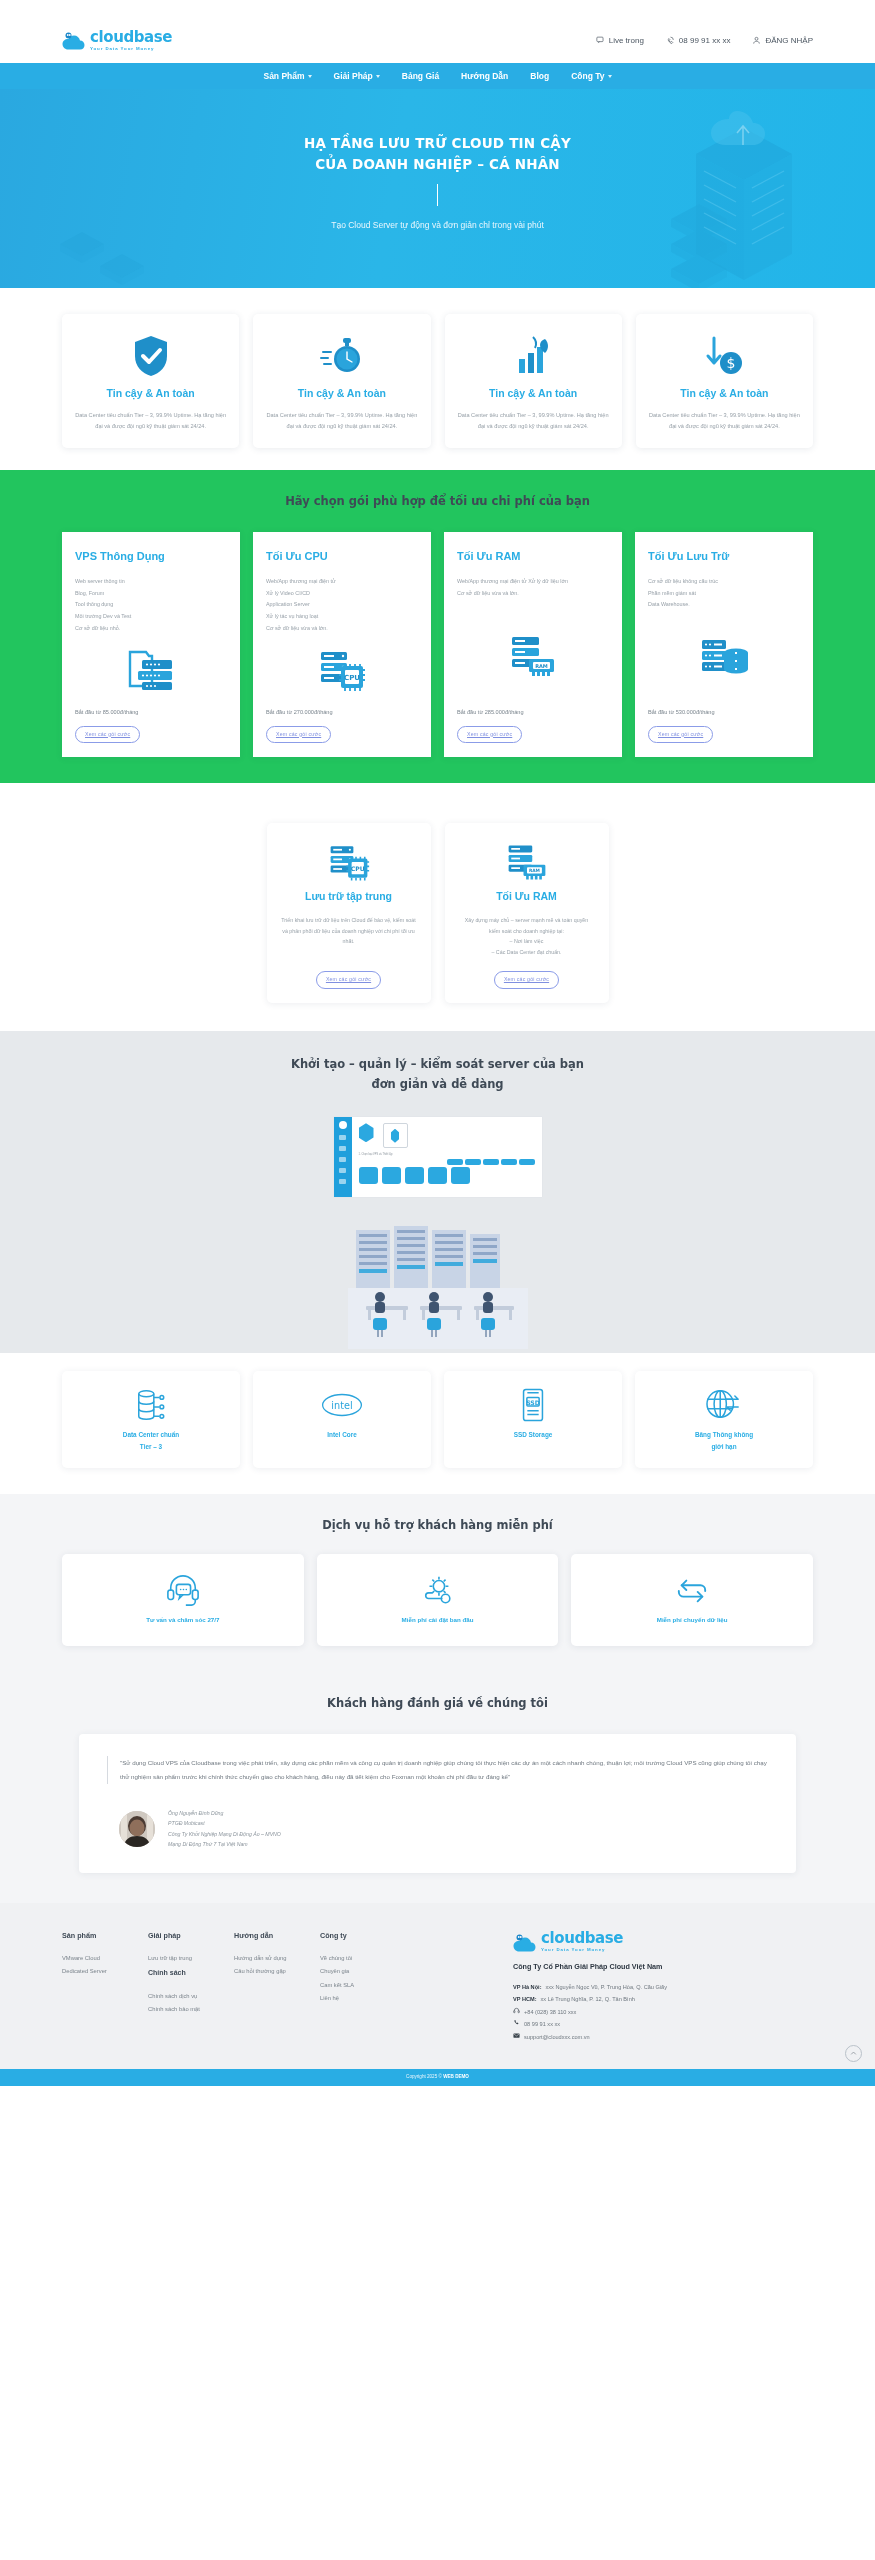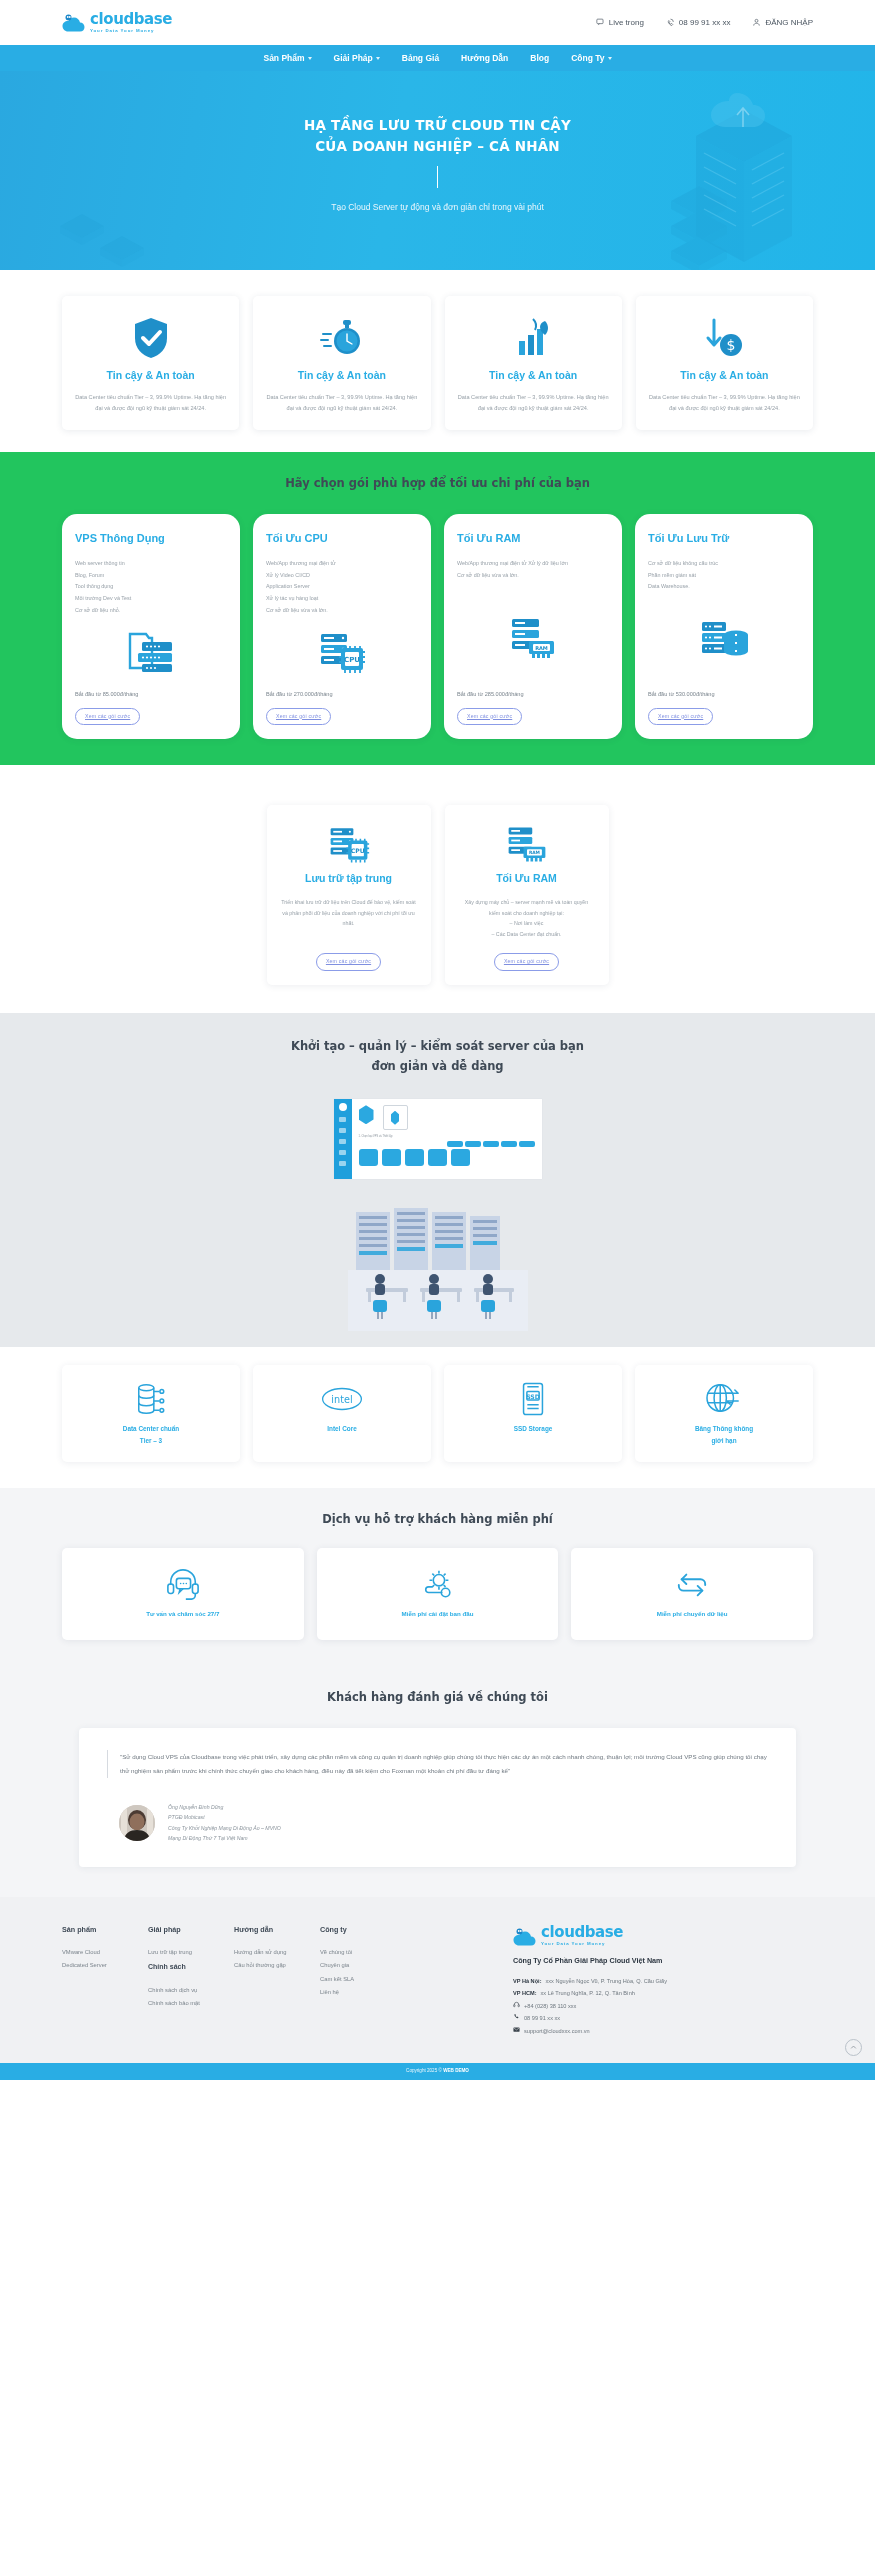--- a/index.html
+++ b/index.html
@@ -3,21 +3,21 @@
 <meta charset="utf-8">
 <title>Cloudbase</title>
 <style>
   *{box-sizing:border-box;margin:0;padding:0;}
   html,body{width:875px;}
   body{
     font-family:"Liberation Sans","DejaVu Sans",sans-serif;
     background:#ffffff;color:#3c4858;font-size:10px;line-height:1.5;
     -webkit-font-smoothing:antialiased;
   }
-  .page{width:875px;margin:0 auto;overflow:hidden;position:relative;}
+  .page{width:875px;margin:18px auto;overflow:hidden;position:relative;}
 
   
   .topbar{height:45px;background:#fff;display:flex;align-items:center;padding:0 62px;}
   .logo{display:flex;align-items:center;gap:5px;}
   .logo-mark{width:23px;height:19px;position:relative;flex:0 0 auto;}
   .logo-text{display:flex;flex-direction:column;line-height:1;}
   .logo-word{font-size:15px;font-weight:700;color:#29ade4;letter-spacing:-0.4px;font-family:"DejaVu Sans",sans-serif;}
   .logo-sub{font-size:4.4px;color:#29ade4;letter-spacing:0.9px;font-weight:700;margin-top:2px;}
   .topbar-right{margin-left:auto;display:flex;align-items:center;gap:22px;}
   .tb-item{display:flex;align-items:center;gap:4px;font-size:8px;color:#4a5560;white-space:nowrap;}
@@ -49,41 +49,41 @@
   .feat-row{display:flex;gap:14px;padding:26px 0 22px;}
   .feat-card{flex:1;background:#fff;border-radius:5px;box-shadow:0 1px 7px rgba(40,60,90,.10);
     padding:20px 13px 16px;text-align:center;min-height:128px;}
   .feat-ico{height:44px;display:flex;align-items:center;justify-content:center;margin-bottom:8px;}
   .feat-h{color:#29ade4;font-size:10.5px;font-weight:700;line-height:1.45;margin-bottom:9px;}
   .feat-p{color:#97a0a8;font-size:5.6px;line-height:1.95;}
 
   
   .price-wrap{padding:22px 0 26px;}
   .price-row{display:flex;gap:13px;margin-top:20px;}
-  .price-card{flex:1;background:#fff;border-radius:15px;box-shadow:0 1px 7px rgba(40,60,90,.09);
+  .price-card{flex:1;background:#fff;border-radius:0;box-shadow:0 1px 7px rgba(40,60,90,.09);
     padding:16px 13px 14px;display:flex;flex-direction:column;min-height:190px;}
   .price-h{color:#29ade4;font-size:11px;font-weight:700;margin-bottom:12px;}
   .price-list{color:#98a1a9;font-size:5.4px;line-height:2.15;min-height:44px;}
   .price-ico{height:52px;display:flex;align-items:center;justify-content:center;margin:10px 0 12px;}
   .price-from{color:#7b858e;font-size:5.6px;margin-top:auto;margin-bottom:9px;}
   .btn-out{display:inline-block;border:1px solid #8b9ce8;color:#7f8fe0;background:#fff;border-radius:11px;
     font-size:5.2px;padding:4px 9px;text-align:center;align-self:flex-start;letter-spacing:.2px;}
 
   
   .sol-wrap{padding:20px 0 28px;}
   .sol-row{display:flex;gap:14px;justify-content:center;margin-top:20px;}
   .sol-card{width:164px;background:#fff;border-radius:5px;box-shadow:0 1px 7px rgba(40,60,90,.09);
     padding:18px 14px 14px;text-align:center;display:flex;flex-direction:column;align-items:center;min-height:160px;}
   .sol-ico{height:42px;display:flex;align-items:center;justify-content:center;margin-bottom:6px;}
   .sol-h{color:#29ade4;font-size:10.5px;font-weight:700;margin-bottom:10px;}
   .sol-p{color:#98a1a9;font-size:5.3px;line-height:2;margin-bottom:auto;}
   .sol-card .btn-out{align-self:center;margin-top:14px;}
 
   
-  .dash-wrap{padding:24px 0 16px;text-align:center;}
+  .dash-wrap{padding:24px 0 4px;text-align:center;}
   .dash-shot{width:210px;height:82px;margin:22px auto 0;background:#fff;border:1px solid #e3e6ea;
     display:flex;overflow:hidden;border-radius:1px;}
   .dash-side{width:18px;background:#1f9fdc;display:flex;flex-direction:column;align-items:center;padding-top:4px;gap:6px;}
   .dash-side i{display:block;width:7px;height:5px;background:rgba(255,255,255,.55);border-radius:1px;}
   .dash-body{flex:1;padding:6px 7px;}
   .dash-toprow{display:flex;gap:9px;align-items:flex-start;}
   .dash-hex{width:15px;height:19px;background:#2ba8e0;clip-path:polygon(50% 0,100% 25%,100% 75%,50% 100%,0 75%,0 25%);}
   .dash-sel{width:25px;height:25px;border:1px solid #cfd6dd;border-radius:2px;display:flex;align-items:center;justify-content:center;}
   .dash-hex2{width:8px;height:14px;background:#2ba8e0;clip-path:polygon(50% 0,100% 25%,100% 75%,50% 100%,0 75%,0 25%);}
   .dash-label{font-size:2.6px;color:#8b949c;text-align:left;margin:5px 0 2px;}

